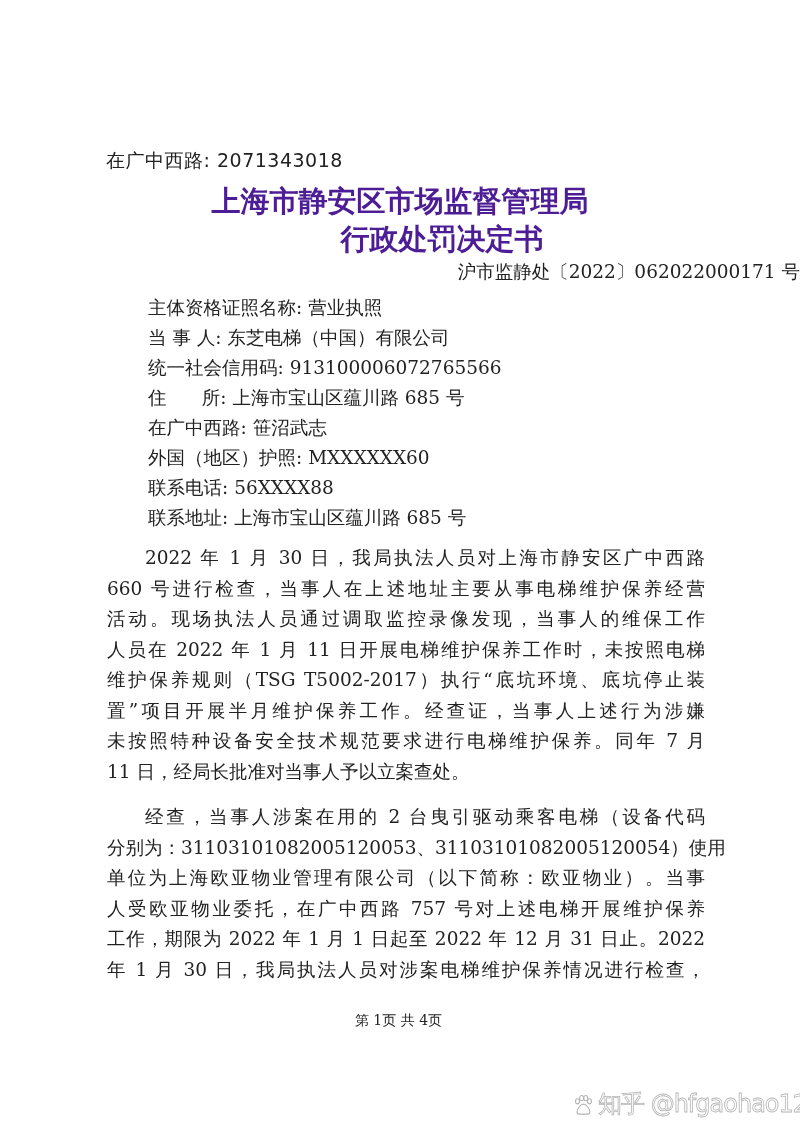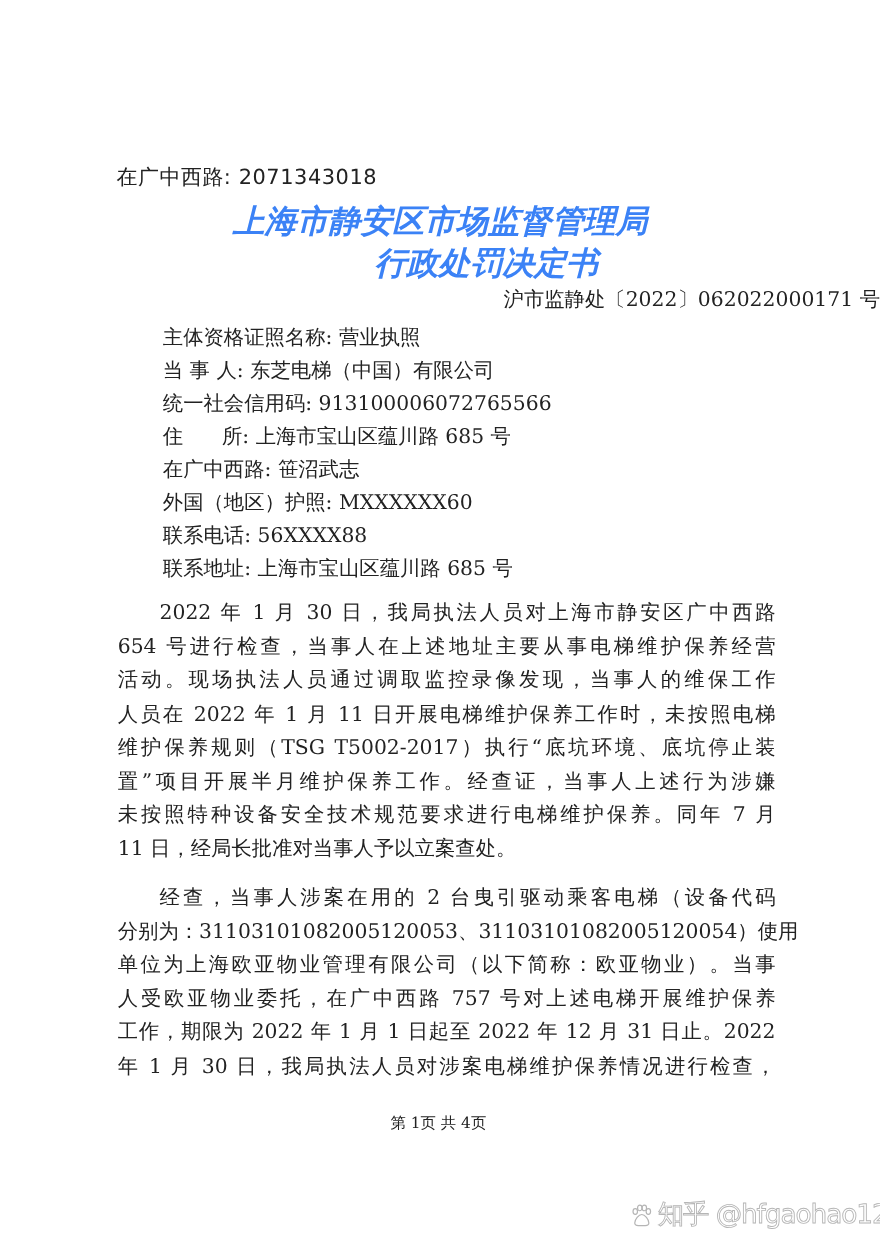--- a/index.html
+++ b/index.html
@@ -9,22 +9,21 @@
       color: #1a1a1a;
     }
     .code-line {
       position: absolute; left: 106px; top: 148px;
       font-family: "DejaVu Sans", sans-serif; font-size: 19px; letter-spacing: 0.5px;
       color: #222;
     }
     .title {
       position: absolute; left: 0; width: 800px; text-align: center;
       font-family: "DejaVu Serif", serif; font-weight: bold; font-size: 29px;
-      color: #3b82f6;
-      font-style: italic;
+      color: #4c1d95;
     }
     .title.t1 { top: 182px; }
     .title.t2 { top: 220px; margin-left: 42px; }
     .docno {
       position: absolute; left: 0; width: 800px; text-align: right; top: 259px;
       font-size: 18.5px; color: #222;
     }
     .party {
       position: absolute; left: 148px; top: 293px;
       font-size: 18.5px; line-height: 30px; color: #222;
@@ -75,21 +74,21 @@
     <div><span>统一社会信用码:</span> <span>913100006072765566</span></div>
     <div><span style="white-space:pre">住      所:</span> <span>上海市宝山区蕴川路 685 号</span></div>
     <div><span>在广中西路:</span> <span>笹沼武志</span></div>
     <div><span>外国（地区）护照:</span> <span>MXXXXXX60</span></div>
     <div><span>联系电话:</span> <span>56XXXX88</span></div>
     <div><span>联系地址:</span> <span>上海市宝山区蕴川路 685 号</span></div>
   </div>
 
   <div class="body-text p1">
     <span class="ln indent">2022 年 1 月 30 日，我局执法人员对上海市静安区广中西路</span>
-    <span class="ln">654 号进行检查，当事人在上述地址主要从事电梯维护保养经营</span>
+    <span class="ln">660 号进行检查，当事人在上述地址主要从事电梯维护保养经营</span>
     <span class="ln">活动。现场执法人员通过调取监控录像发现，当事人的维保工作</span>
     <span class="ln">人员在 2022 年 1 月 11 日开展电梯维护保养工作时，未按照电梯</span>
     <span class="ln">维护保养规则（TSG T5002-2017）执行“底坑环境、底坑停止装</span>
     <span class="ln">置”项目开展半月维护保养工作。经查证，当事人上述行为涉嫌</span>
     <span class="ln">未按照特种设备安全技术规范要求进行电梯维护保养。同年 7 月</span>
     <span class="ln last">11 日，经局长批准对当事人予以立案查处。</span>
   </div>
 
   <div class="body-text p2">
     <span class="ln indent">经查，当事人涉案在用的 2 台曳引驱动乘客电梯（设备代码</span>

